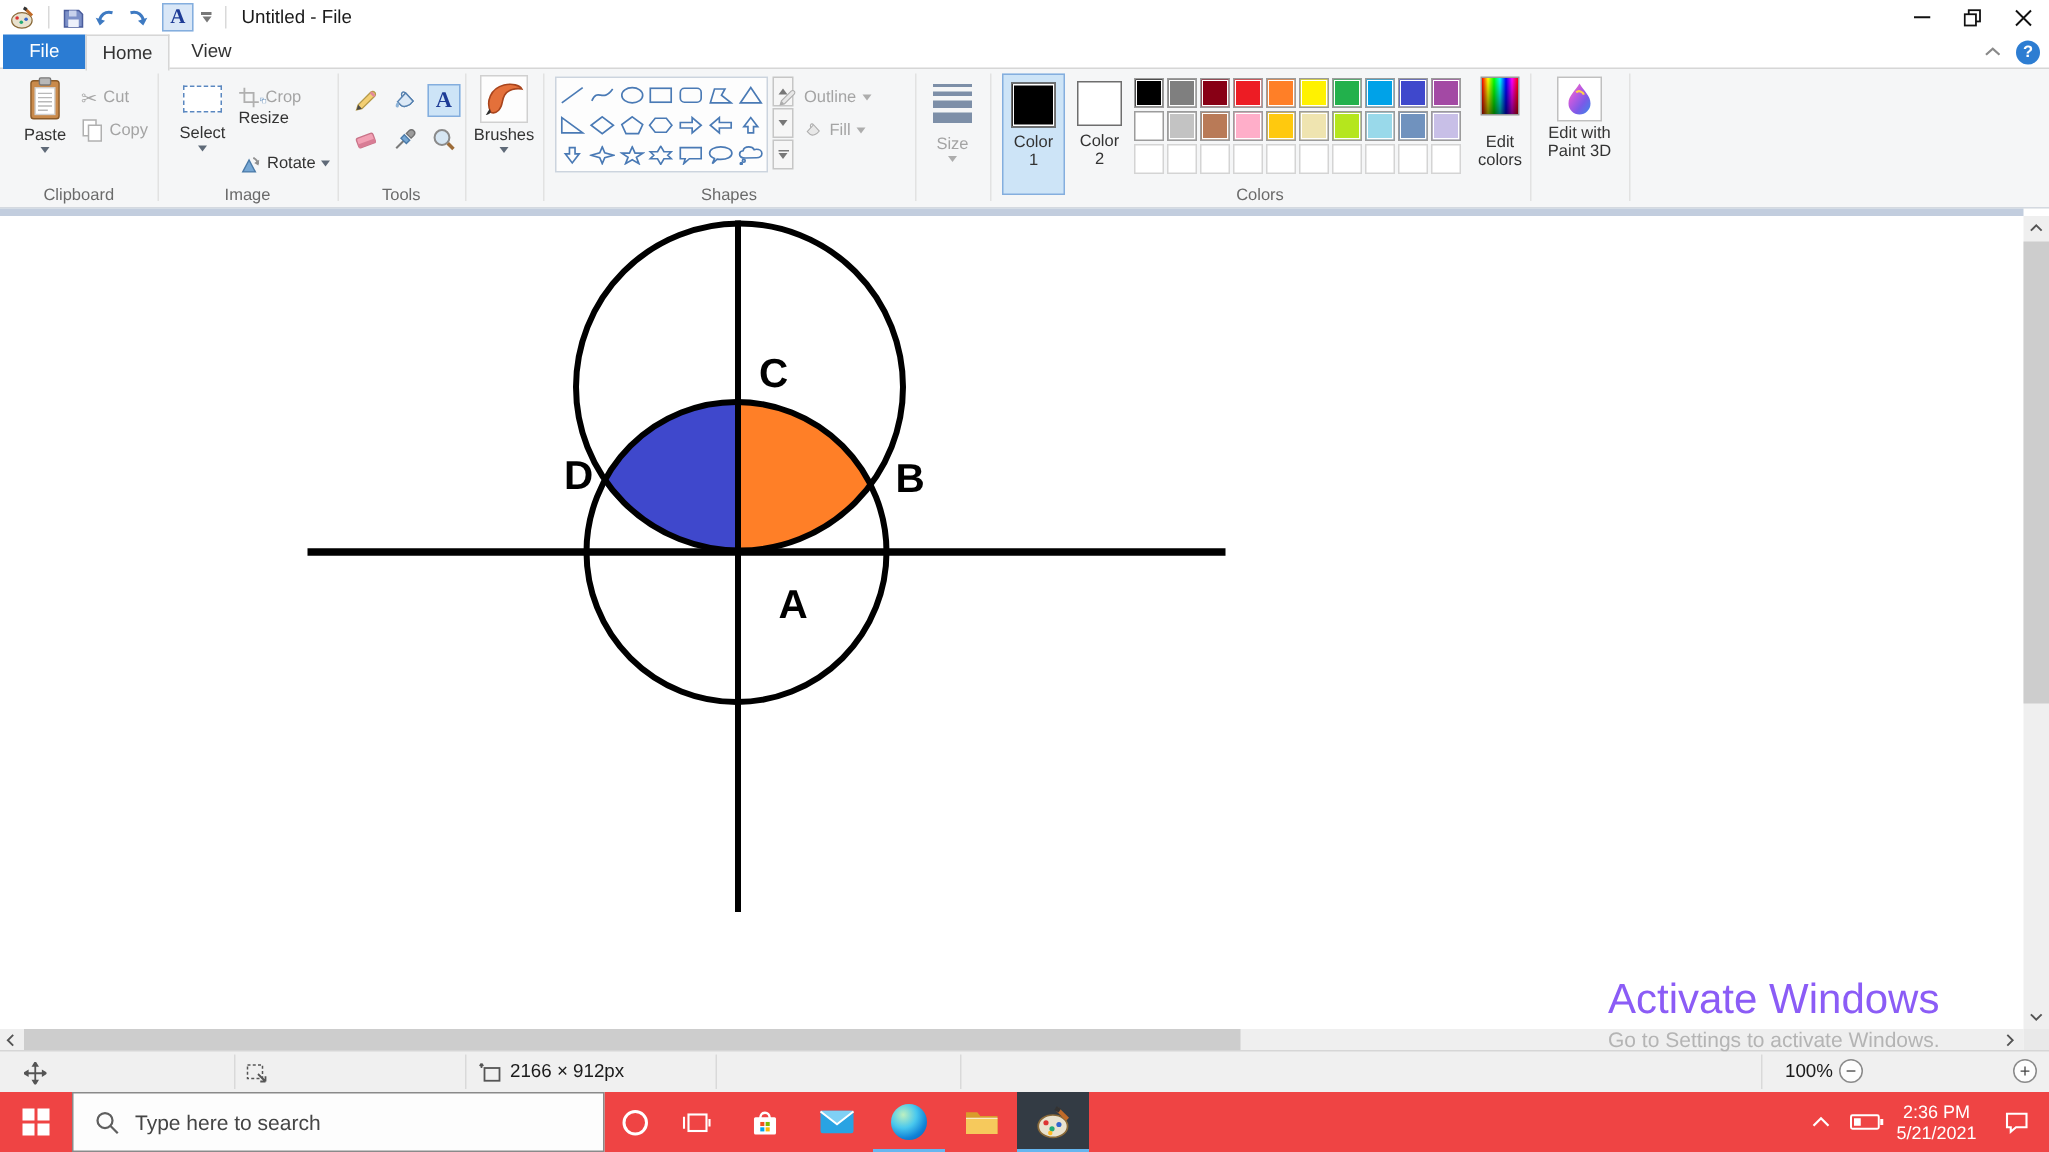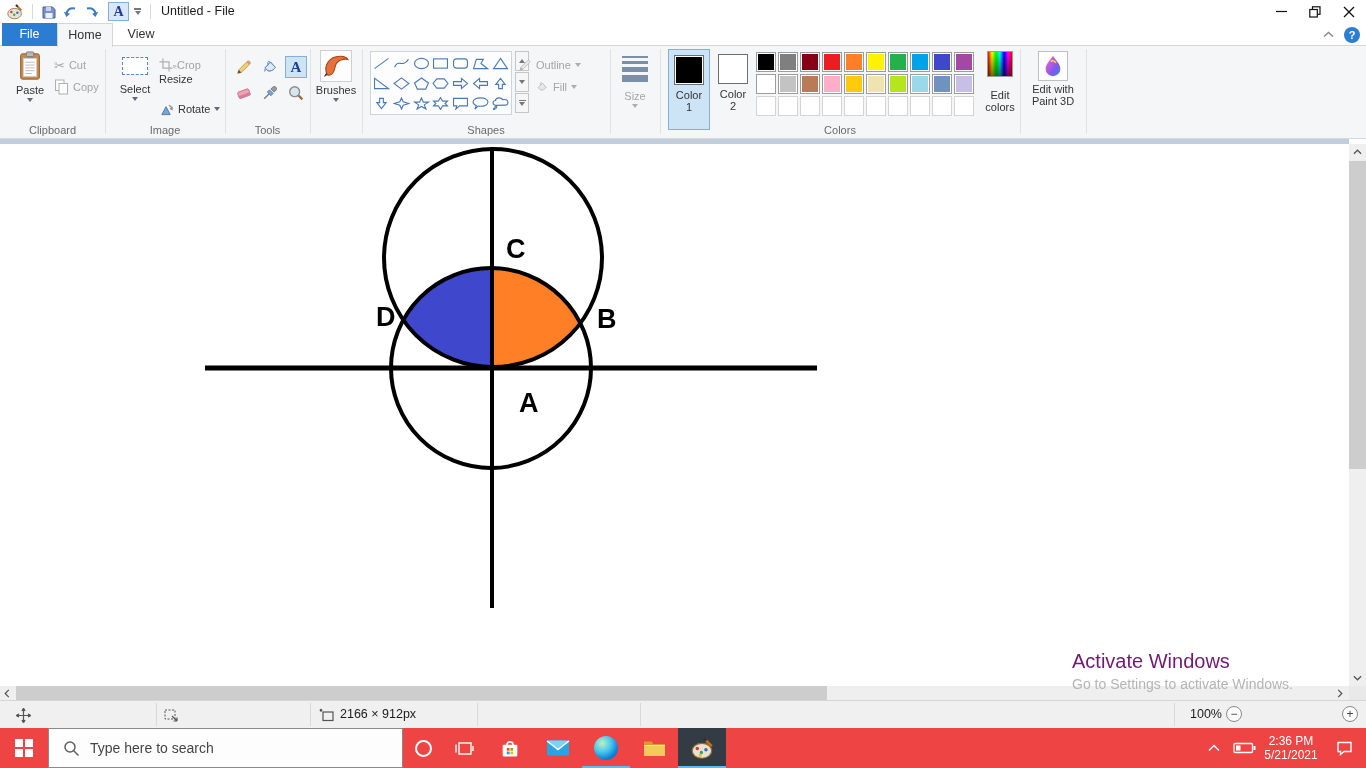--- a/index.html
+++ b/index.html
@@ -56,21 +56,21 @@
   .cc-label { font-size:11px; line-height:12px; text-align:center; margin-top:4px; color:#333; width:34px; }
   .editcolors-icon { width:26px; height:26px; border:1px solid #9a9a9a;
     background:linear-gradient(to bottom, rgba(255,255,255,0) 0%, rgba(0,0,0,.55) 100%),
                linear-gradient(to right,#f00,#ff0,#0f0,#0ff,#00f,#f0f,#f00); }
   .p3dbox { width:30px; height:30px; background:#fff; border:1px solid #c0c0c0; display:flex; align-items:center; justify-content:center; }
 
   
   .workstrip { position:absolute; left:0; top:139px; width:1349px; height:5px; background:#c2cdde; }
   .canvas { position:absolute; left:0; top:144px; width:1349px; height:542px; background:#fff; }
   .watermark { position:absolute; left:1072px; top:650px; z-index:40; pointer-events:none; }
-  .wm1 { font-size:20px; color:#701a75; }
+  .wm1 { font-size:28px; color:#8b5cf6; }
   .wm2 { font-size:14px; color:#b4b4b4; margin-top:3px; }
 
   
   .vscroll { position:absolute; left:1349px; top:144px; width:17px; height:542px; background:#efefef; }
   .vthumb { position:absolute; left:0; top:17px; width:17px; height:308px; background:#cdcdcd; }
   .sb-btn { position:absolute; width:17px; height:16px; display:flex; align-items:center; justify-content:center; }
   .hscroll { position:absolute; left:0; top:686px; width:1349px; height:14px; background:#efefef; }
   .hthumb { position:absolute; left:16px; top:0; width:811px; height:14px; background:#cdcdcd; }
   .hsb-btn { position:absolute; width:14px; height:14px; display:flex; align-items:center; justify-content:center; }
   .corner { position:absolute; left:1349px; top:686px; width:17px; height:14px; background:#e9e9e9; }

